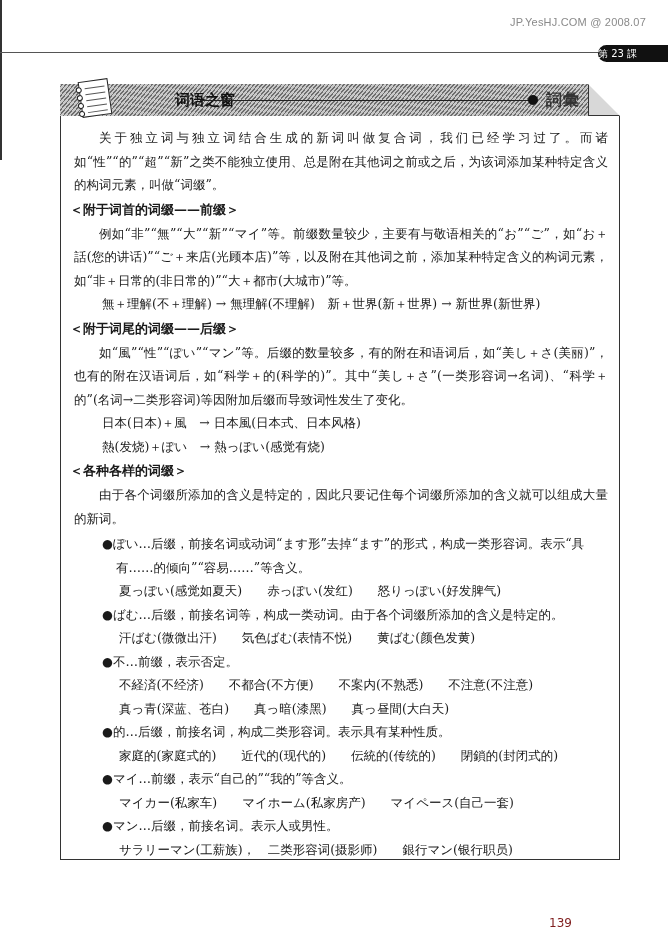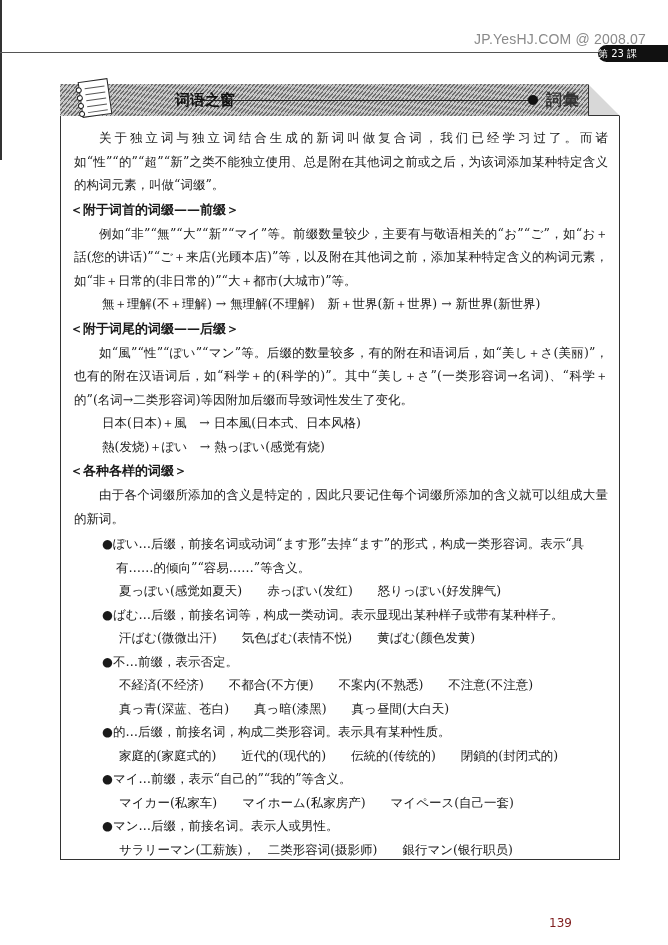--- a/index.html
+++ b/index.html
@@ -1,22 +1,22 @@
 <!DOCTYPE html>
 <html><head>
 <meta charset="utf-8">
 <style>
   * { box-sizing: border-box; margin: 0; padding: 0; }
   html, body { width: 668px; height: 945px; background: #ffffff; overflow: hidden; }
   body { position: relative; font-family: "DejaVu Serif", "Liberation Serif", serif; color: #1a1a1a; }
 
   .watermark {
-    position: absolute; top: 31px; right: 22px;
+    position: absolute; top: 16px; right: 22px;
     font-family: "Liberation Sans", "DejaVu Sans", sans-serif;
-    font-size: 14px; color: #8a8a8a; letter-spacing: 0.2px;
+    font-size: 11px; color: #8a8a8a; letter-spacing: 0.2px;
   }
   .left-edge {
     position: absolute; left: 0; top: 0; width: 2px; height: 160px; background: #333;
   }
   .top-rule {
     position: absolute; left: 0; top: 52px; width: 600px; height: 1px; background: #555;
   }
   .lesson-tab {
     position: absolute; top: 45px; right: 0; width: 70px; height: 17px;
     background: #111; color: #fff; border-radius: 9px 0 0 9px;
@@ -128,21 +128,21 @@
 
     <div class="h">＜各种各样的词缀＞</div>
     <div class="p">由于各个词缀所添加的含义是特定的，因此只要记住每个词缀所添加的含义就可以组成大量的新词。</div>
 
     <div style="margin-top:2px">
       <div>
         <div class="bullet" style="padding-left:42px;text-indent:-14px;">●ぽい…后缀，前接名词或动词“ます形”去掉“ます”的形式，构成一类形容词。表示“具有……的倾向”“容易……”等含义。</div>
         <div class="ex2">夏っぽい(感觉如夏天)　　赤っぽい(发红)　　怒りっぽい(好发脾气)</div>
       </div>
       <div>
-        <div class="bullet">●ばむ…后缀，前接名词等，构成一类动词。表示显现出某种样子或带有某种样子。</div>
+        <div class="bullet">●ばむ…后缀，前接名词等，构成一类动词。由于各个词缀所添加的含义是特定的。</div>
         <div class="ex2">汗ばむ(微微出汗)　　気色ばむ(表情不悦)　　黄ばむ(颜色发黄)</div>
       </div>
       <div>
         <div class="bullet">●不…前缀，表示否定。</div>
         <div class="ex2">不経済(不经济)　　不都合(不方便)　　不案内(不熟悉)　　不注意(不注意)</div>
       </div>
       <div>
         <div class="ex2">真っ青(深蓝、苍白)　　真っ暗(漆黑)　　真っ昼間(大白天)</div>
       </div>
       <div>

